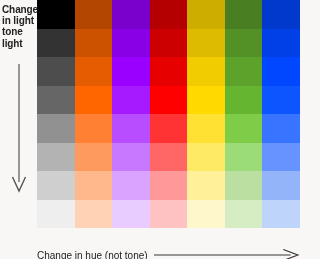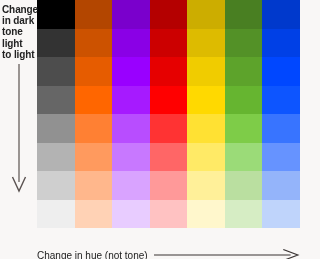--- a/index.html
+++ b/index.html
@@ -140,24 +140,23 @@
       <div class="swatch" style="background: rgb(232, 204, 255);"></div>
       <div class="swatch" style="background: rgb(255, 194, 194);"></div>
       <div class="swatch" style="background: rgb(255, 247, 204);"></div>
       <div class="swatch" style="background: rgb(214, 237, 196);"></div>
       <div class="swatch" style="background: rgb(191, 212, 251);"></div>
     </div>
 
   <div id="tone-annotation">
     <div id="tone-label">
         <div>Change</div>
-        <div>in dark</div>
+        <div>in light</div>
         <div>tone</div>
         <div>light</div>
-        <div>to light</div>
       </div>
   </div>
 
   <svg id="tone-arrow" viewBox="0 0 18 130">
     <line x1="9" y1="0" x2="9" y2="118" stroke="#5a5250" stroke-width="1.2"></line>
     <polyline points="2.5,113 9,127 15.5,113" fill="none" stroke="#5a5250" stroke-width="1.4"></polyline>
   </svg>
 
   <div id="hue-annotation">
     <span id="hue-label">Change in hue (not tone)</span>

